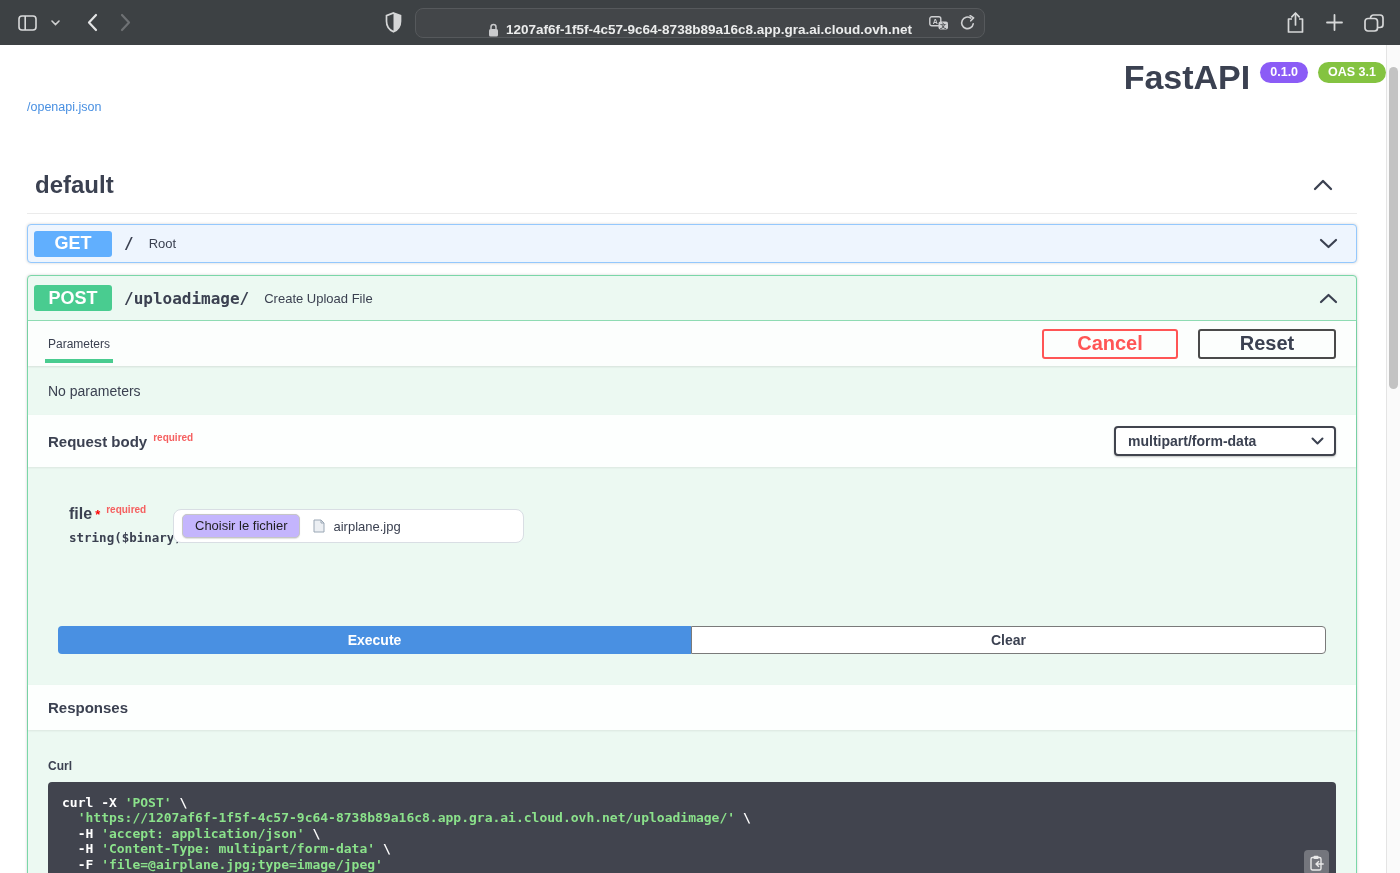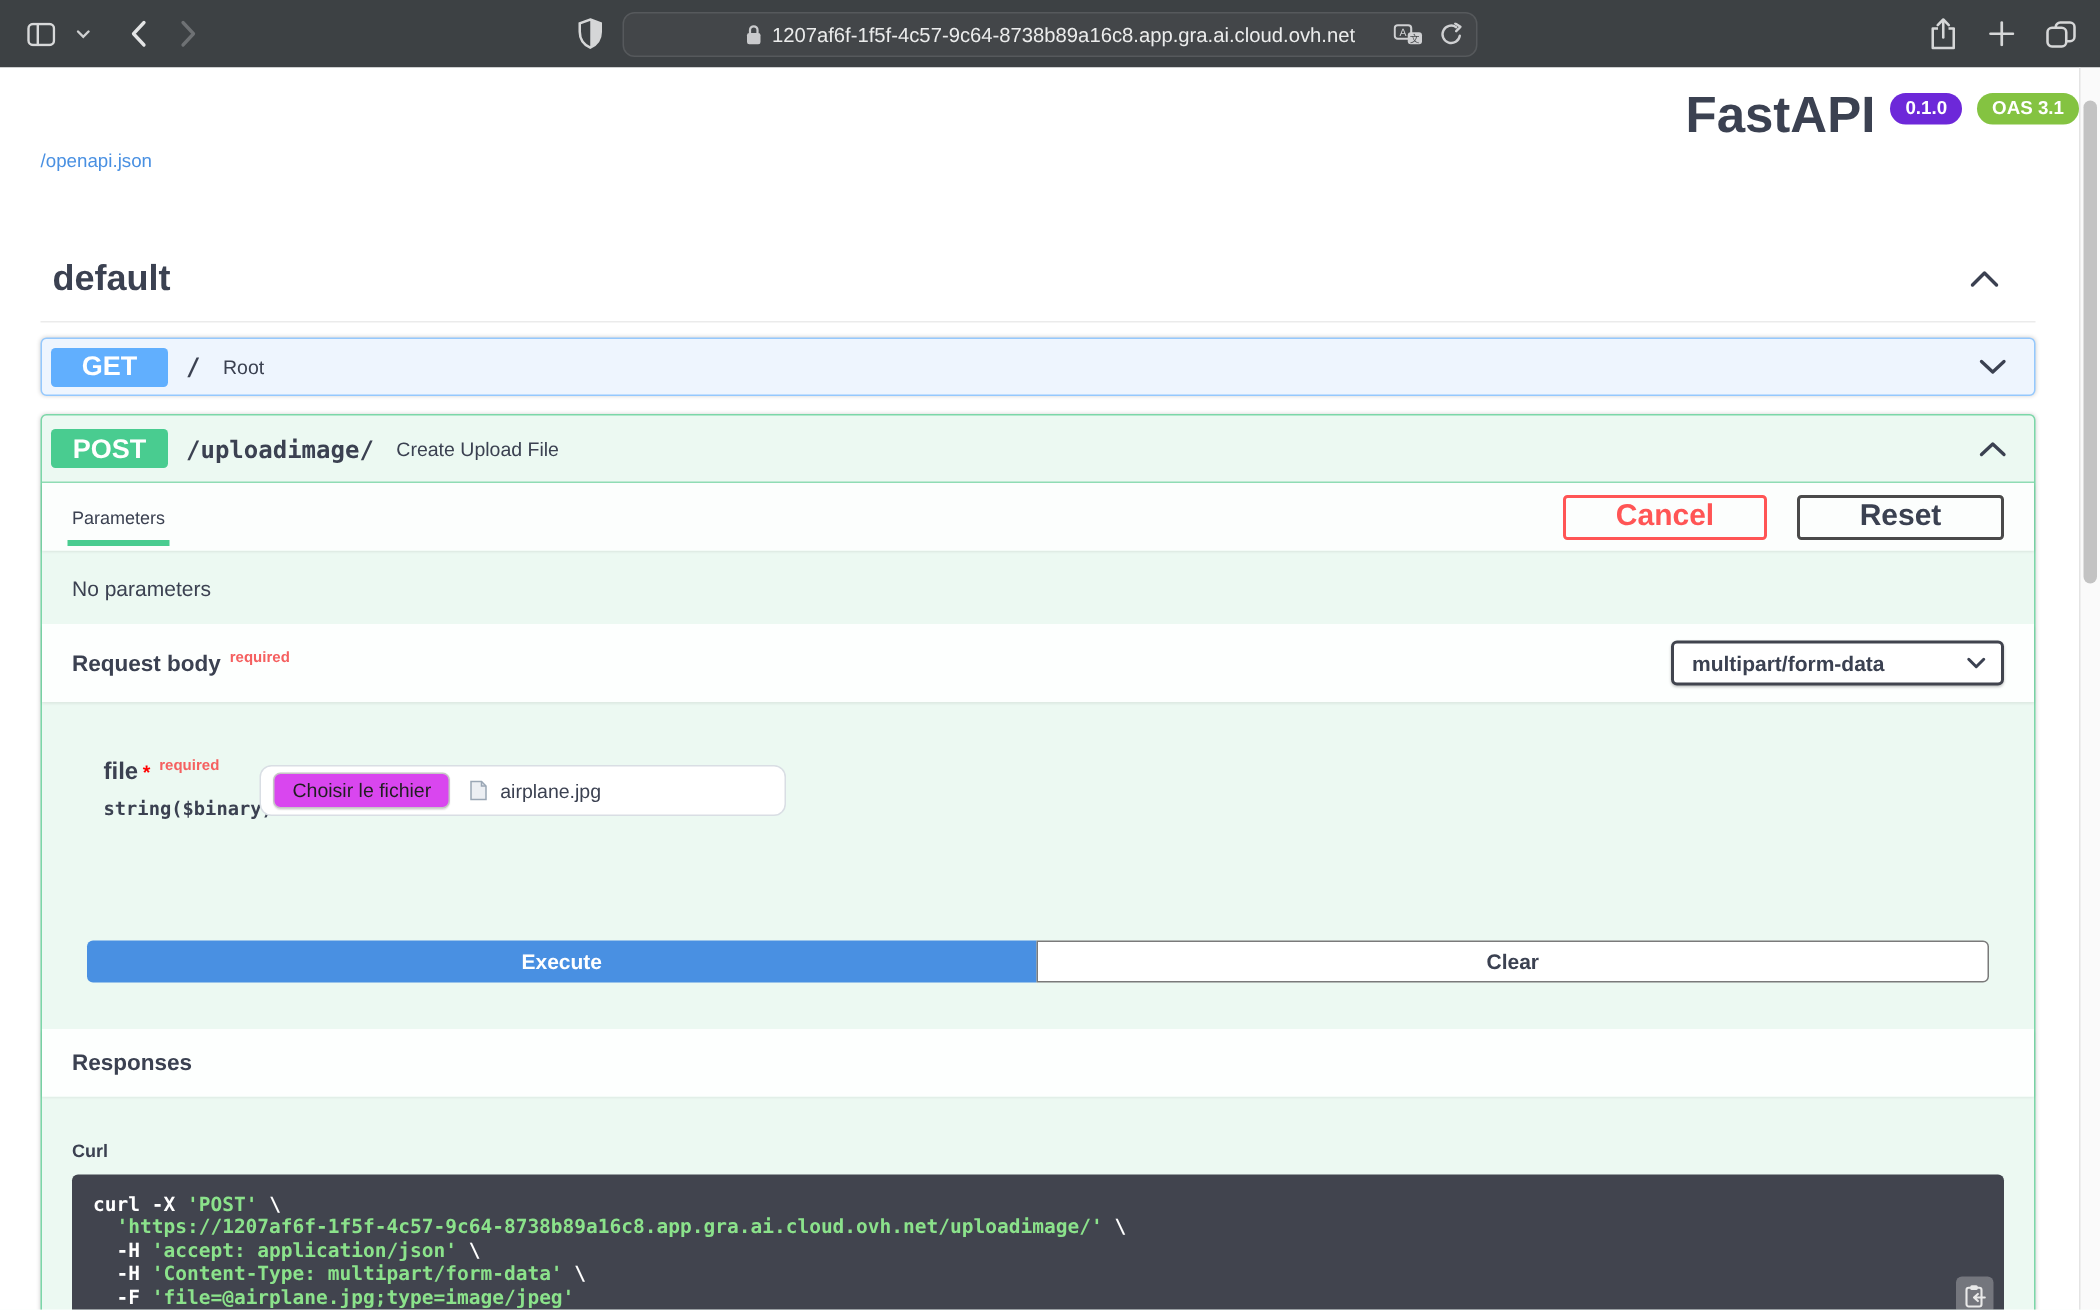--- a/index.html
+++ b/index.html
@@ -6,38 +6,38 @@
   html,body { width:1400px; height:873px; overflow:hidden; background:#fff;
     font-family:"Liberation Sans", sans-serif; }
 
   
   .toolbar { position:relative; height:45px; background:#3d4144; }
   .tb-left { position:absolute; left:18px; top:0; height:45px; display:flex; align-items:center; gap:14px; }
   .tb-ico { display:flex; align-items:center; justify-content:center; }
   .shield-wrap { position:absolute; left:385px; top:12px; }
   .url-bar { position:absolute; left:415px; top:8px; width:570px; height:30px;
     background:#434649; border:1px solid #56595c; border-radius:8px;
-    display:flex; align-items:center; justify-content:center; }
+    display:flex; align-items:flex-end; justify-content:center;font-weight:bold; }
   .url-text { color:#ebecec; font-size:13.5px; margin-left:7px; }
   .url-right { position:absolute; right:9px; top:0; height:28px; display:flex; align-items:center; gap:11px; }
   .tb-right { position:absolute; right:16px; top:0; height:45px; display:flex; align-items:center; gap:21px; }
 
   
   .page { position:absolute; top:45px; left:0; right:14px; bottom:0; background:#fff; overflow:hidden; }
   .scroll-strip { position:absolute; top:45px; right:0; width:14px; bottom:0;
     background:#fafafa; border-left:1px solid #e4e4e4; }
   .scroll-thumb { position:absolute; top:22px; left:2px; width:9px; height:322px;
     background:#c3c3c3; border-radius:5px; }
 
   .info { padding:13px 0 0 27px; }
   .title-row { display:flex; align-items:flex-start;justify-content:flex-end; }
   .api-title { font-size:34px; line-height:38px; font-weight:bold; color:#3b4151; }
   .badge { margin-left:10px; margin-top:4px; padding:3px 10px 4px; border-radius:12px;
     color:#fff; font-size:12.5px; font-weight:bold; }
-  .badge.gray { background:#6d28d9; }
+  .badge.gray { background:#8b5cf6; }
   .badge.green { background:#84c341; }
   .spec-link { display:inline-block; margin-top:4px; font-size:12.5px; color:#4990e2; text-decoration:none; }
 
   .wrapper { margin:0 29px 0 27px; }
   .section-header { margin-top:56px; display:flex; justify-content:space-between; align-items:center;
     padding:0 24px 14px 8px; border-bottom:1px solid #ebebeb; }
   .section-title { font-size:24px; font-weight:bold; color:#3b4151; }
   .chev-btn { background:none; border:none; cursor:pointer; display:flex; align-items:center; }
 
   .opblock { border-radius:4px; box-shadow:0 0 3px rgba(0,0,0,.18); }
@@ -75,21 +75,21 @@
     display:flex; align-items:center; justify-content:space-between; padding:0 10px 0 12px;
     font-size:14px; font-weight:bold; color:#3b4151; box-shadow:0 1px 2px rgba(0,0,0,.25); cursor:pointer;gap:12px; }
 
   .file-row { display:flex; padding:38px 20px 0 41px; height:86px; }
   .file-meta { width:104px; flex:none; }
   .file-label { font-size:16px; font-weight:bold; color:#3b4151; }
   .star { color:#f00; font-size:13px; margin-left:3px; }
   .file-type { font-family:"DejaVu Sans Mono", monospace; font-size:12.5px; font-weight:bold; color:#3b4151; margin-top:7px; }
   .file-input-box { margin-top:4px; width:351px; height:34px; background:#fff; border:1px solid #d9dee4;
     border-radius:8px; display:flex; align-items:center; padding:0 8px; }
-  .choose-btn { padding:3px 12px 4px; font-size:13px; color:#1f1f1f; background:#d946ef;
+  .choose-btn { padding:3px 12px 4px; font-size:13px; color:#1f1f1f; background:#c4b5fd;
     border:1px solid #c6c6c6; border-radius:5px; box-shadow:0 .5px 1px rgba(0,0,0,.12); cursor:pointer; }
   .file-glyph { margin:0 8px 0 13px; display:flex; }
   .file-name { font-size:13px; color:#3b4151; }
 
   .execute-row { display:flex; margin:73px 30px 0; height:28px; }
   .btn-execute { flex:1; background:#4990e2; border:none; border-radius:4px 0 0 4px;
     color:#fff; font-weight:bold; font-size:14px; cursor:pointer; }
   .btn-clear { flex:1; background:#fff; border:1px solid #7a7a7a; border-radius:0 4px 4px 0;
     color:#3b4151; font-weight:bold; font-size:14px; cursor:pointer; }
 

